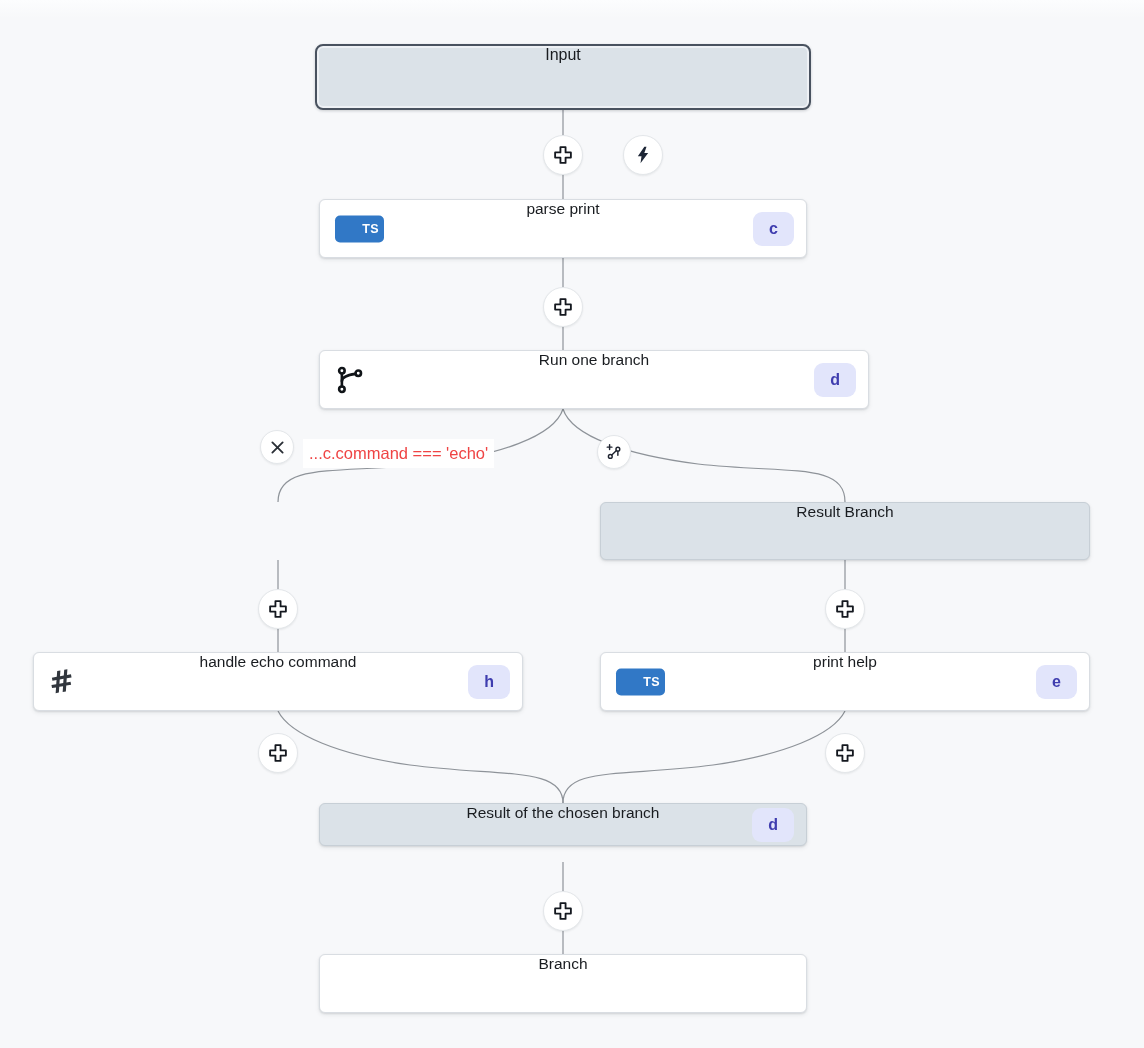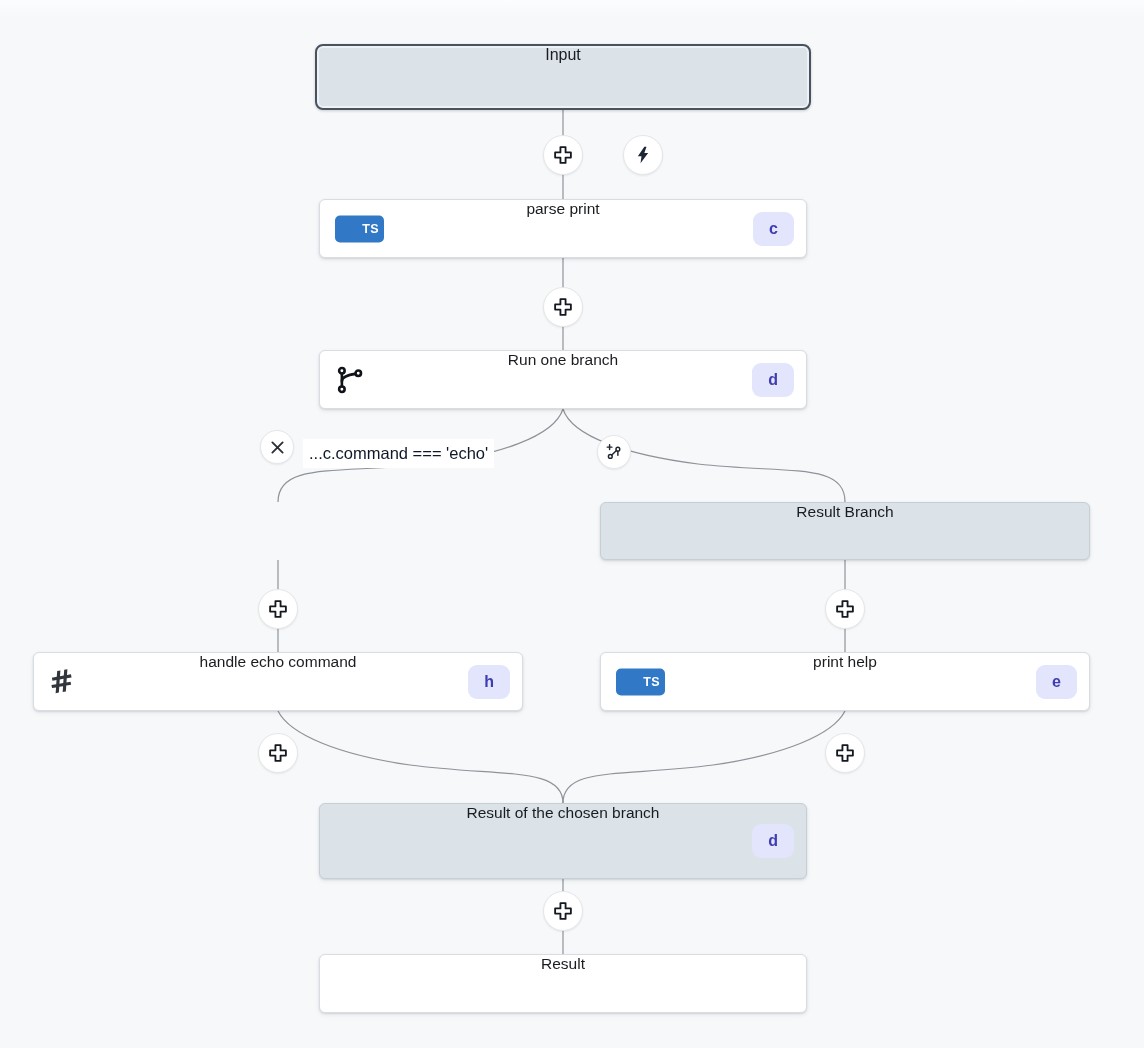--- a/index.html
+++ b/index.html
@@ -45,21 +45,21 @@
   .circle-btn{
     position:absolute;z-index:2;background:#ffffff;border:1px solid #e4e7ea;
     border-radius:50%;display:flex;align-items:center;justify-content:center;
     box-shadow:0 1px 2px rgba(27,36,44,.08);box-sizing:border-box;
   }
   .c40{width:40px;height:40px;margin-left:-20px;margin-top:-20px;}
   .c34{width:34px;height:34px;margin-left:-17px;margin-top:-17px;}
   .cond-label{
     position:absolute;z-index:2;left:303px;top:439px;height:29px;
     background:#ffffff;display:flex;align-items:center;padding:0 6px;
-    font-size:16.5px;color:#0f172a;white-space:nowrap;
+    font-size:16.5px;color:#ef4444;white-space:nowrap;
   }
 </style>
 </head>
 <body>
 
 <div id="canvas">
 
   <svg class="wires" width="1144" height="1048">
     <path class="wire" d="M563,110 V199"></path>
     <path class="wire" d="M563,258 V350"></path>
@@ -94,21 +94,21 @@
     <span class="lbl">parse print</span>
     <span class="badge">c</span>
   </div>
 
   <div class="circle-btn c40" style="left:563px;top:307px;">
     <svg width="22" height="22" viewBox="0 0 24 24">
       <path d="M9.2 3.4 h5.6 v5.8 h5.8 v5.6 h-5.8 v5.8 h-5.6 v-5.8 h-5.8 v-5.6 h5.8 z" fill="#ffffff" stroke="#14181f" stroke-width="2" stroke-linejoin="round"></path>
     </svg>
   </div>
 
-  <div class="node node-white" style="left:319px;top:350px;width:488px;height:59px;">
+  <div class="node node-white" style="left:319px;top:350px;width:550px;height:59px;">
     <span class="icon-left">
       <svg width="30" height="30" viewBox="0 0 24 24">
         <g fill="none" stroke="#101418" stroke-width="2.1" stroke-linecap="round">
           <circle cx="5.5" cy="4.6" r="2.2"></circle>
           <circle cx="5.5" cy="19.4" r="2.2"></circle>
           <circle cx="18.6" cy="6.6" r="2.2"></circle>
           <path d="M5.5 7 V17"></path>
           <path d="M5.5 13 C5.5 9.6 9.8 8 16.3 7.1"></path>
         </g>
       </svg>
@@ -173,28 +173,28 @@
     <span class="lbl">print help</span>
     <span class="badge">e</span>
   </div>
 
   <div class="circle-btn c40" style="left:845px;top:753px;">
     <svg width="22" height="22" viewBox="0 0 24 24">
       <path d="M9.2 3.4 h5.6 v5.8 h5.8 v5.6 h-5.8 v5.8 h-5.6 v-5.8 h-5.8 v-5.6 h5.8 z" fill="#ffffff" stroke="#14181f" stroke-width="2" stroke-linejoin="round"></path>
     </svg>
   </div>
 
-  <div class="node node-gray" style="left:319px;top:803px;width:488px;height:76px;">
+  <div class="node node-gray" style="left:319px;top:803px;width:488px;height:43px;">
     <span class="lbl">Result of the chosen branch</span>
     <span class="badge">d</span>
   </div>
 
   <div class="circle-btn c40" style="left:563px;top:911px;">
     <svg width="22" height="22" viewBox="0 0 24 24">
       <path d="M9.2 3.4 h5.6 v5.8 h5.8 v5.6 h-5.8 v5.8 h-5.6 v-5.8 h-5.8 v-5.6 h5.8 z" fill="#ffffff" stroke="#14181f" stroke-width="2" stroke-linejoin="round"></path>
     </svg>
   </div>
 
   <div class="node node-white" style="left:319px;top:954px;width:488px;height:59px;">
-    <span class="lbl">Result</span>
+    <span class="lbl">Branch</span>
   </div>
 
 </div>
 
 </body></html>

